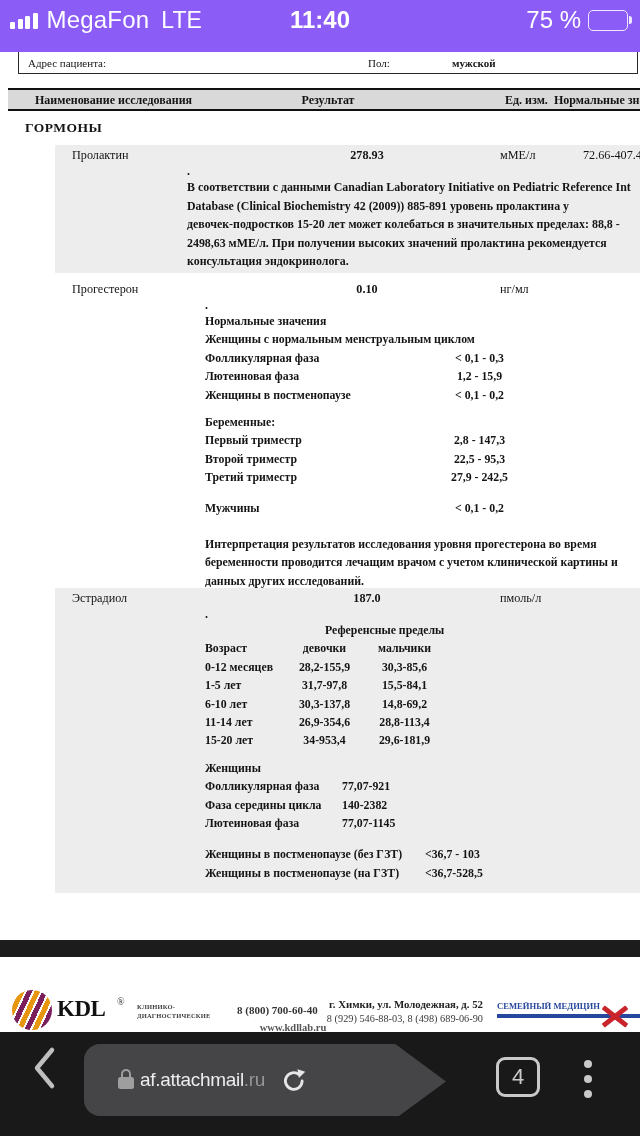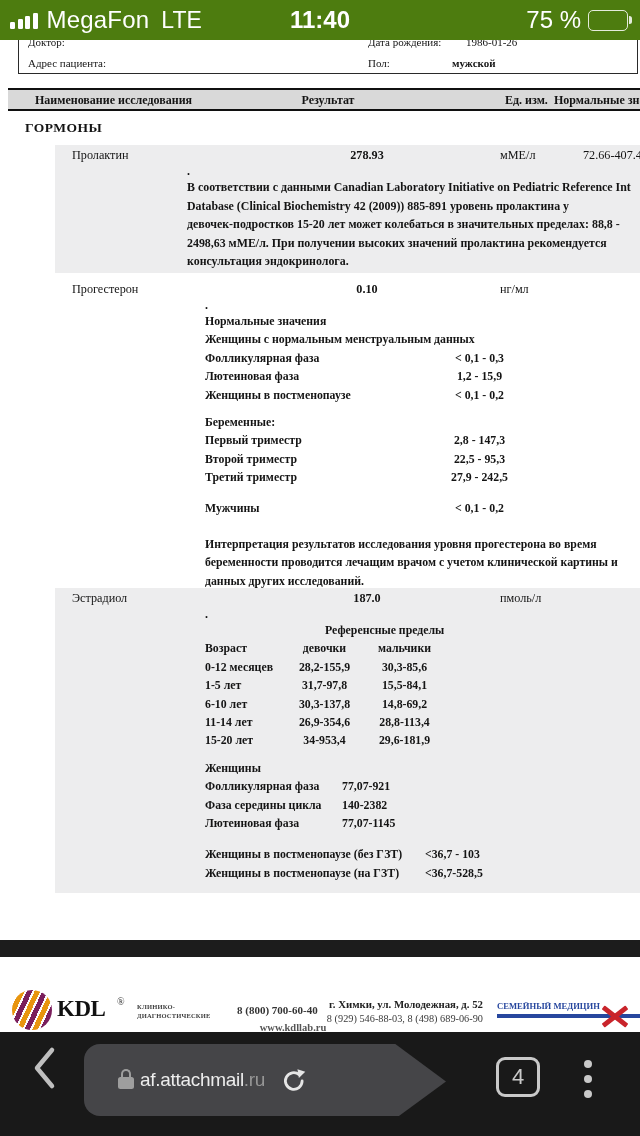--- a/index.html
+++ b/index.html
@@ -1,19 +1,19 @@
 <!DOCTYPE html>
 <html><head>
 <meta charset="utf-8">
 <style>
   html,body{margin:0;padding:0;background:#000;}
   .screen{position:relative;width:640px;height:1136px;background:#fff;overflow:hidden;
           font-family:"Liberation Sans","DejaVu Sans",sans-serif;}
   
-  .statusbar{position:absolute;left:0;top:0;width:640px;height:40px;background:#4d7c0f;z-index:30;color:#fff;}
+  .statusbar{position:absolute;left:0;top:0;width:640px;height:52px;background:#8b5cf6;z-index:30;color:#fff;}
   .sb-left{position:absolute;left:10px;top:0;height:40px;display:flex;align-items:center;gap:9px;}
   .sb-bars{display:flex;align-items:flex-end;gap:2.5px;height:17px;}
   .sb-bars i{display:block;width:5px;background:#fff;border-radius:1.2px;}
   .sb-bars i:nth-child(1){height:7px}.sb-bars i:nth-child(2){height:10px}
   .sb-bars i:nth-child(3){height:13px}.sb-bars i:nth-child(4){height:16px}
   .sb-carrier{font-size:24px;letter-spacing:0.2px;}
   .sb-lte{font-size:23px;margin-left:3px;}
   .sb-time{position:absolute;left:0;right:0;top:6px;text-align:center;font-size:24px;font-weight:600;}
   .sb-right{position:absolute;right:12px;top:0;height:40px;display:flex;align-items:center;gap:7px;margin-left:28px;}
   .sb-batt-pct{font-size:24px;}
@@ -182,21 +182,21 @@
         <span class="t-res">0.10</span>
         <span class="t-units">нг/мл</span>
       </div>
       <div class="dotline">
           <span class="dot-b">.</span>
         </div>
       <div class="line">
           <span class="lbl">Нормальные значения</span>
         </div>
       <div class="line">
-          <span class="lbl">Женщины с нормальным менструальным данных</span>
+          <span class="lbl">Женщины с нормальным менструальным циклом</span>
         </div>
       <div>
 
       <div class="line">
           <span class="lbl">Фолликулярная фаза</span>
           <span class="val">&lt; 0,1 - 0,3</span>
         </div>
           <div class="line">
           <span class="lbl">Лютеиновая фаза</span>
           <span class="val">1,2 - 15,9</span>

